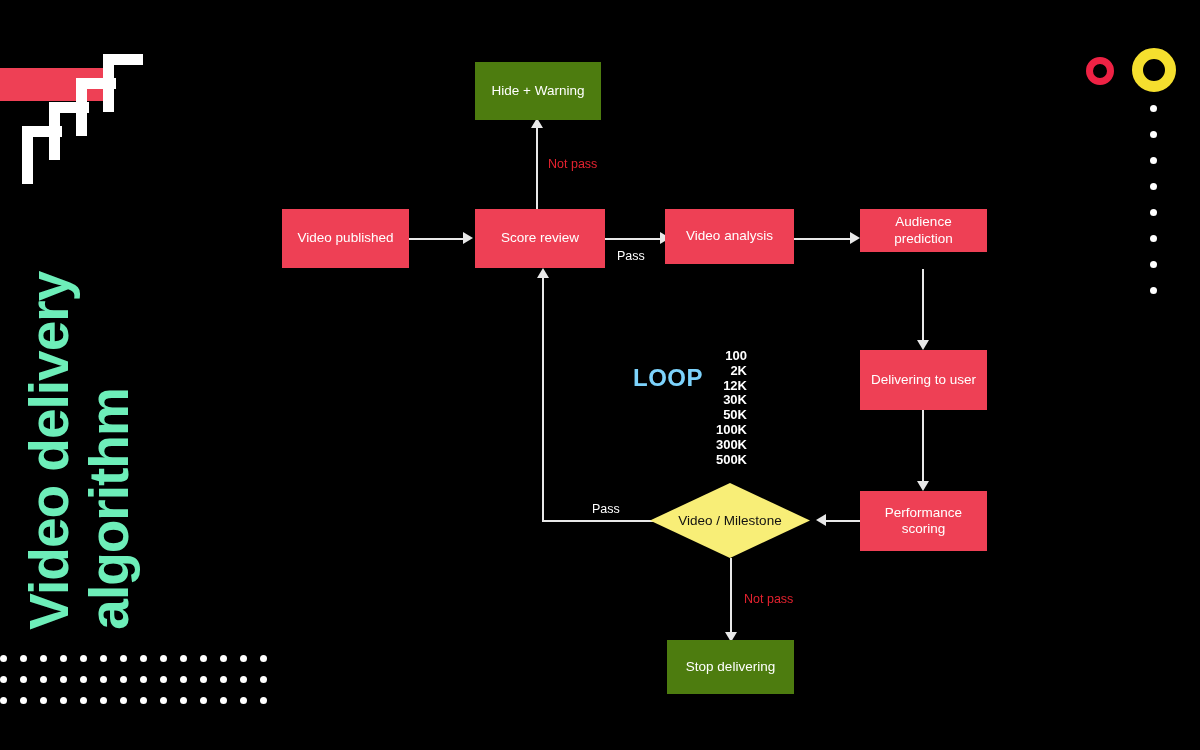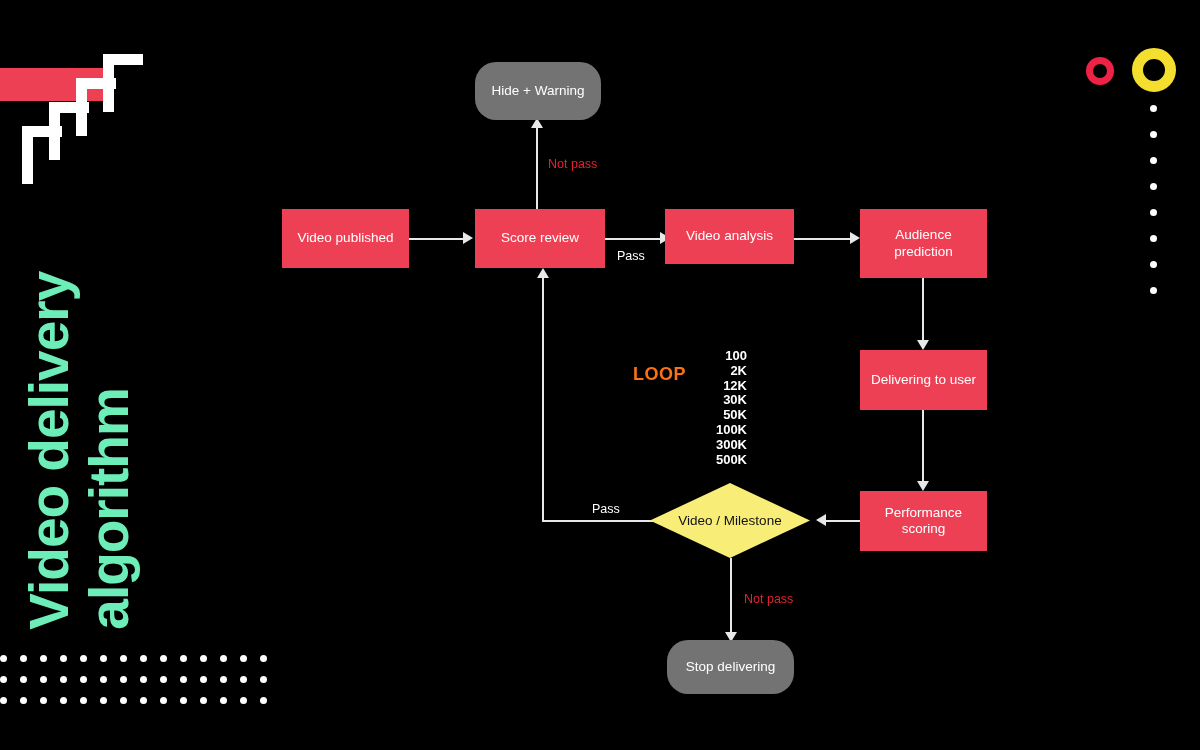--- a/index.html
+++ b/index.html
@@ -38,21 +38,21 @@
   .title-line.l1 { left:58px; }
   .title-line.l2 { left:118px; }
 
   
   .node {
     position:absolute; display:flex; align-items:center; justify-content:center;
     text-align:center; color:#fff; font-size:13.5px; line-height:1.22;
     padding:4px 6px;
   }
   .node.red  { background:#EE4055; }
-  .node.gray { background:#737373;border-radius:21px; }
+  .node.gray { background:#4d7c0f; }
 
   .diamond {
     position:absolute; display:flex; align-items:center; justify-content:center;
     color:#111; font-size:13.5px; text-align:center;
     clip-path:polygon(50% 0%, 100% 50%, 50% 100%, 0% 50%);
     background:#F8EE77;
   }
 
   
   .ln { position:absolute; background:#E8E8E8; }
@@ -63,21 +63,21 @@
   .arw.left  { border-top:6px solid transparent; border-bottom:6px solid transparent; border-right:10px solid #E8E8E8; }
   .arw.down  { border-left:6px solid transparent; border-right:6px solid transparent; border-top:10px solid #E8E8E8; }
   .arw.up    { border-left:6px solid transparent; border-right:6px solid transparent; border-bottom:10px solid #E8E8E8; }
 
   
   .elabel { position:absolute; font-size:12.5px; white-space:nowrap; }
   .elabel.pass { color:#ffffff; }
   .elabel.fail { color:#E4222F; }
 
   
-  .loop-title { position:absolute; color:#f97316; font-weight:bold; font-size:18px; letter-spacing:0.5px; }
+  .loop-title { position:absolute; color:#7dd3fc; font-weight:bold; font-size:24px; letter-spacing:0.5px; }
   .loop-list { position:absolute; text-align:right; color:#fff; font-size:13px; font-weight:bold; line-height:14.8px; }
   .loop-list div { white-space:nowrap; }
 
   
   .bottom-strip { position:absolute; left:0; bottom:0; width:1200px; height:23px; background:#000; }
 </style>
 </head>
 <body>
 
 <div id="stage">
@@ -207,21 +207,21 @@
   </div>
 
   <div class="node red" style="left:475px; top:209px; width:130px; height:59px;">
     <span>Score review</span>
   </div>
 
   <div class="node red" style="left:665px; top:209px; width:129px; height:55px;">
     <span>Video analysis</span>
   </div>
 
-  <div class="node red" style="left:860px; top:209px; width:127px; height:69px;">
+  <div class="node red" style="left:860px; top:209px; width:127px; height:43px;">
     <span>
       <span>Audience</span><br>
       <span>prediction</span>
     </span>
   </div>
 
   <div class="node red" style="left:860px; top:350px; width:127px; height:60px;">
     <span>Delivering to user</span>
   </div>
 

